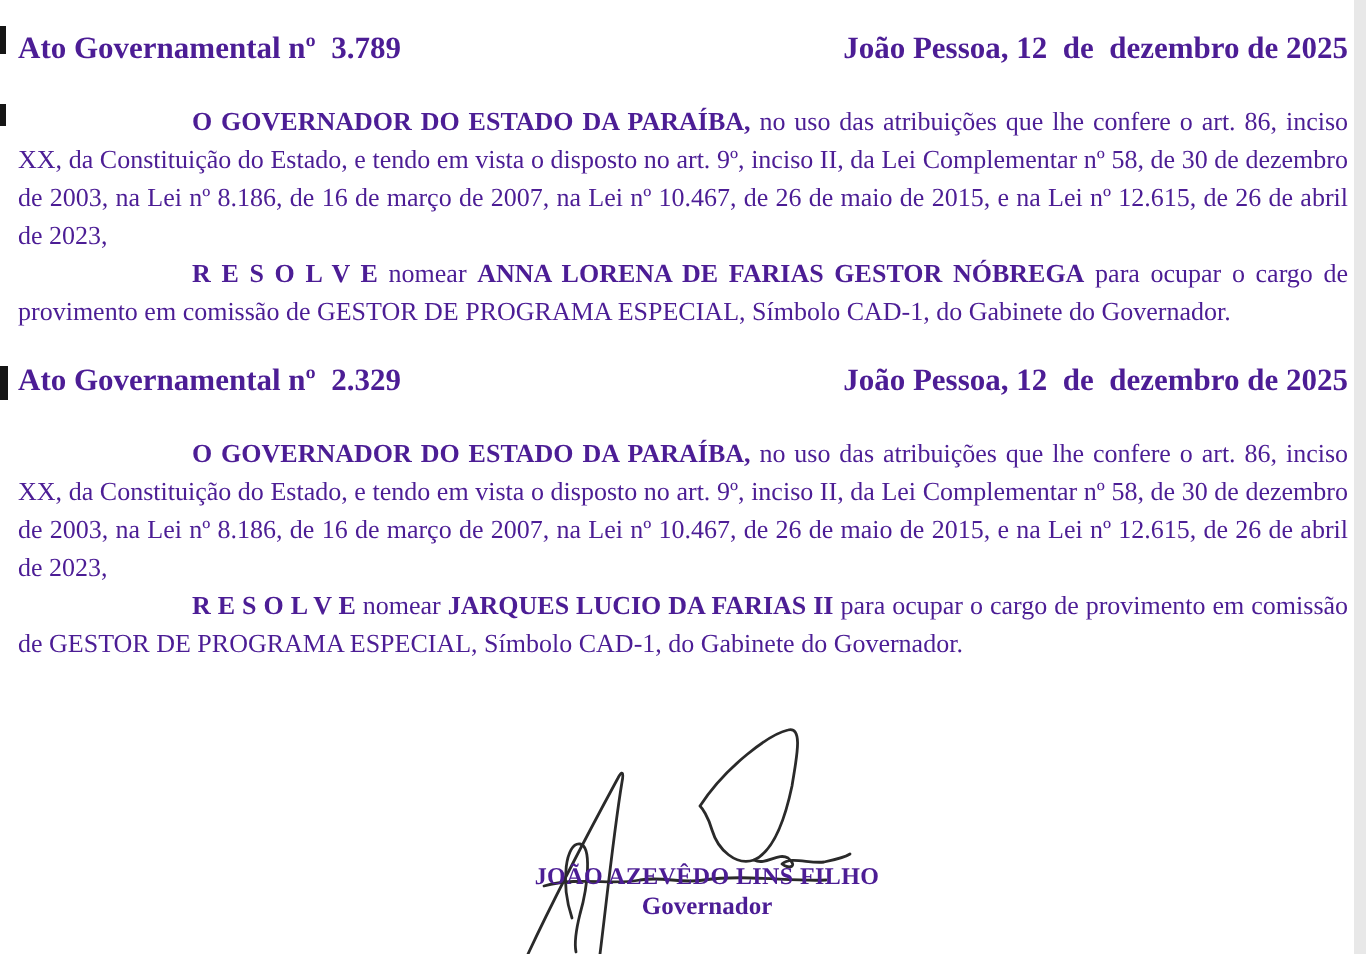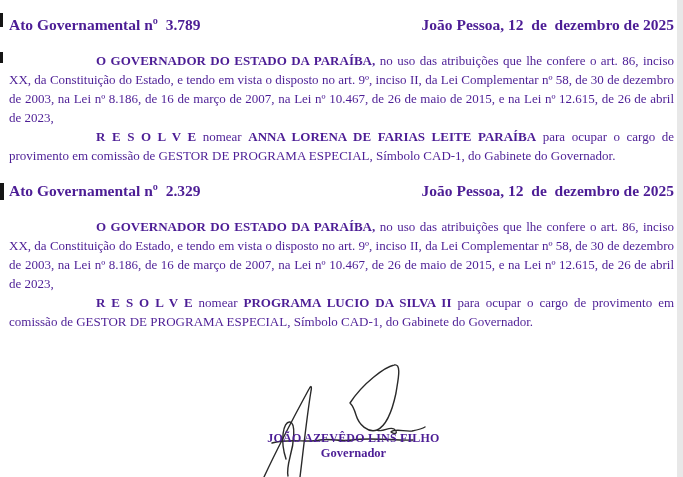--- a/index.html
+++ b/index.html
@@ -48,30 +48,30 @@
   <div class="artifact a3"></div>
 
   <div class="content">
 
     <div class="act">
       <div class="act-header">
         <span class="pre">Ato Governamental nº  3.789</span>
         <span class="pre">João Pessoa, 12  de  dezembro de 2025</span>
       </div>
       <p class="para"><span class="b">O GOVERNADOR DO ESTADO DA PARAÍBA,</span> <span>no uso das atribuições que lhe confere o art. 86, inciso XX, da Constituição do Estado, e tendo em vista o disposto no art. 9º, inciso II, da Lei Complementar nº 58, de 30 de dezembro de 2003, na Lei nº 8.186, de 16 de março de 2007, na Lei nº 10.467, de 26 de maio de 2015, e na Lei nº 12.615, de 26 de abril de 2023,</span></p>
-      <p class="para"><span class="b">R E S O L V E</span> <span>nomear</span> <span class="b">ANNA LORENA DE FARIAS LEITE PARAÍBA</span> <span>para ocupar o cargo de provimento em comissão de GESTOR DE PROGRAMA ESPECIAL, Símbolo CAD-1, do Gabinete do Governador.</span></p>
+      <p class="para"><span class="b">R E S O L V E</span> <span>nomear</span> <span class="b">ANNA LORENA DE FARIAS GESTOR NÓBREGA</span> <span>para ocupar o cargo de provimento em comissão de GESTOR DE PROGRAMA ESPECIAL, Símbolo CAD-1, do Gabinete do Governador.</span></p>
     </div>
 
     <div class="act">
       <div class="act-header">
         <span class="pre">Ato Governamental nº  2.329</span>
         <span class="pre">João Pessoa, 12  de  dezembro de 2025</span>
       </div>
       <p class="para"><span class="b">O GOVERNADOR DO ESTADO DA PARAÍBA,</span> <span>no uso das atribuições que lhe confere o art. 86, inciso XX, da Constituição do Estado, e tendo em vista o disposto no art. 9º, inciso II, da Lei Complementar nº 58, de 30 de dezembro de 2003, na Lei nº 8.186, de 16 de março de 2007, na Lei nº 10.467, de 26 de maio de 2015, e na Lei nº 12.615, de 26 de abril de 2023,</span></p>
-      <p class="para"><span class="b">R E S O L V E</span> <span>nomear</span> <span class="b">PROGRAMA LUCIO DA SILVA II</span> <span>para ocupar o cargo de provimento em comissão de GESTOR DE PROGRAMA ESPECIAL, Símbolo CAD-1, do Gabinete do Governador.</span></p>
+      <p class="para"><span class="b">R E S O L V E</span> <span>nomear</span> <span class="b">JARQUES LUCIO DA FARIAS II</span> <span>para ocupar o cargo de provimento em comissão de GESTOR DE PROGRAMA ESPECIAL, Símbolo CAD-1, do Gabinete do Governador.</span></p>
     </div>
 
   </div>
 
   <svg class="sig-svg" viewBox="0 0 260 122" fill="none" xmlns="http://www.w3.org/2000/svg">
     <g stroke="#2a2a2a" stroke-width="1.4" stroke-linecap="round" stroke-linejoin="round" fill="none">
 
       <path d="M44,122 C58,92 76,58 89,34 C91,30 92,31 91,36 C87,60 83,98 80,122"></path>
 
       <path d="M66,104 C60,86 63,66 70,67 C76,68 74,88 70,102 C68,110 67,116 68,121"></path>

